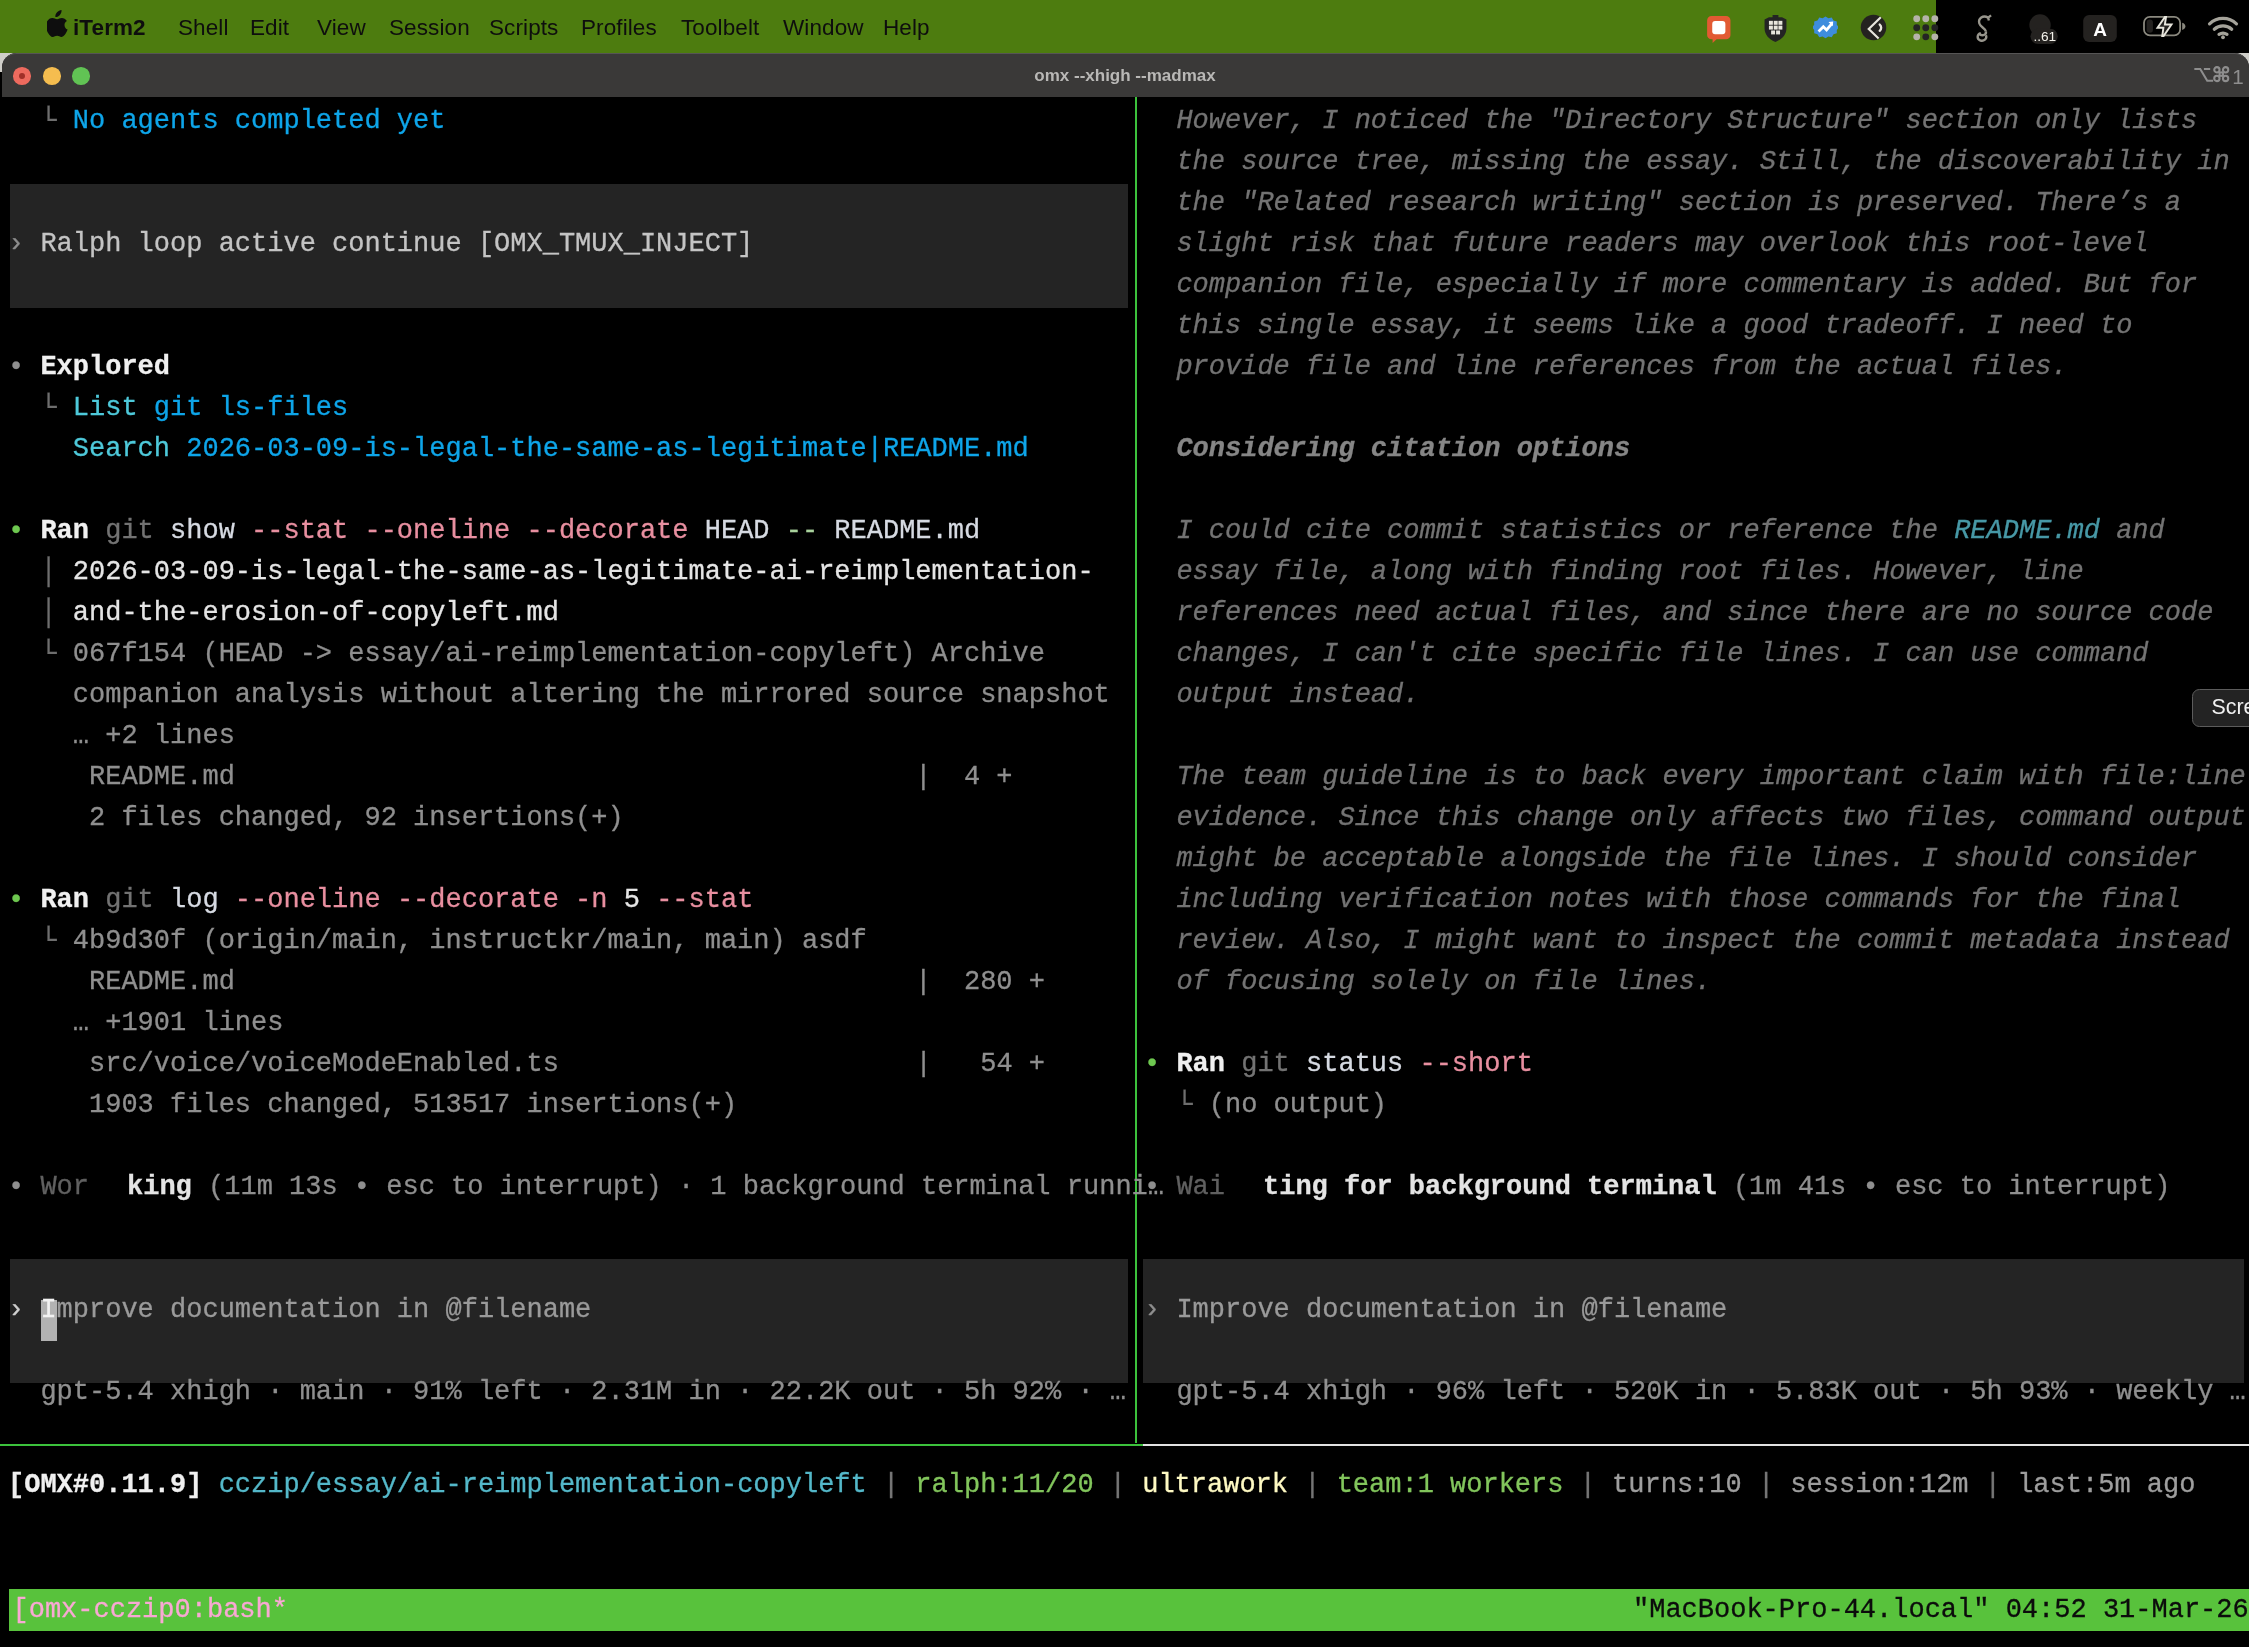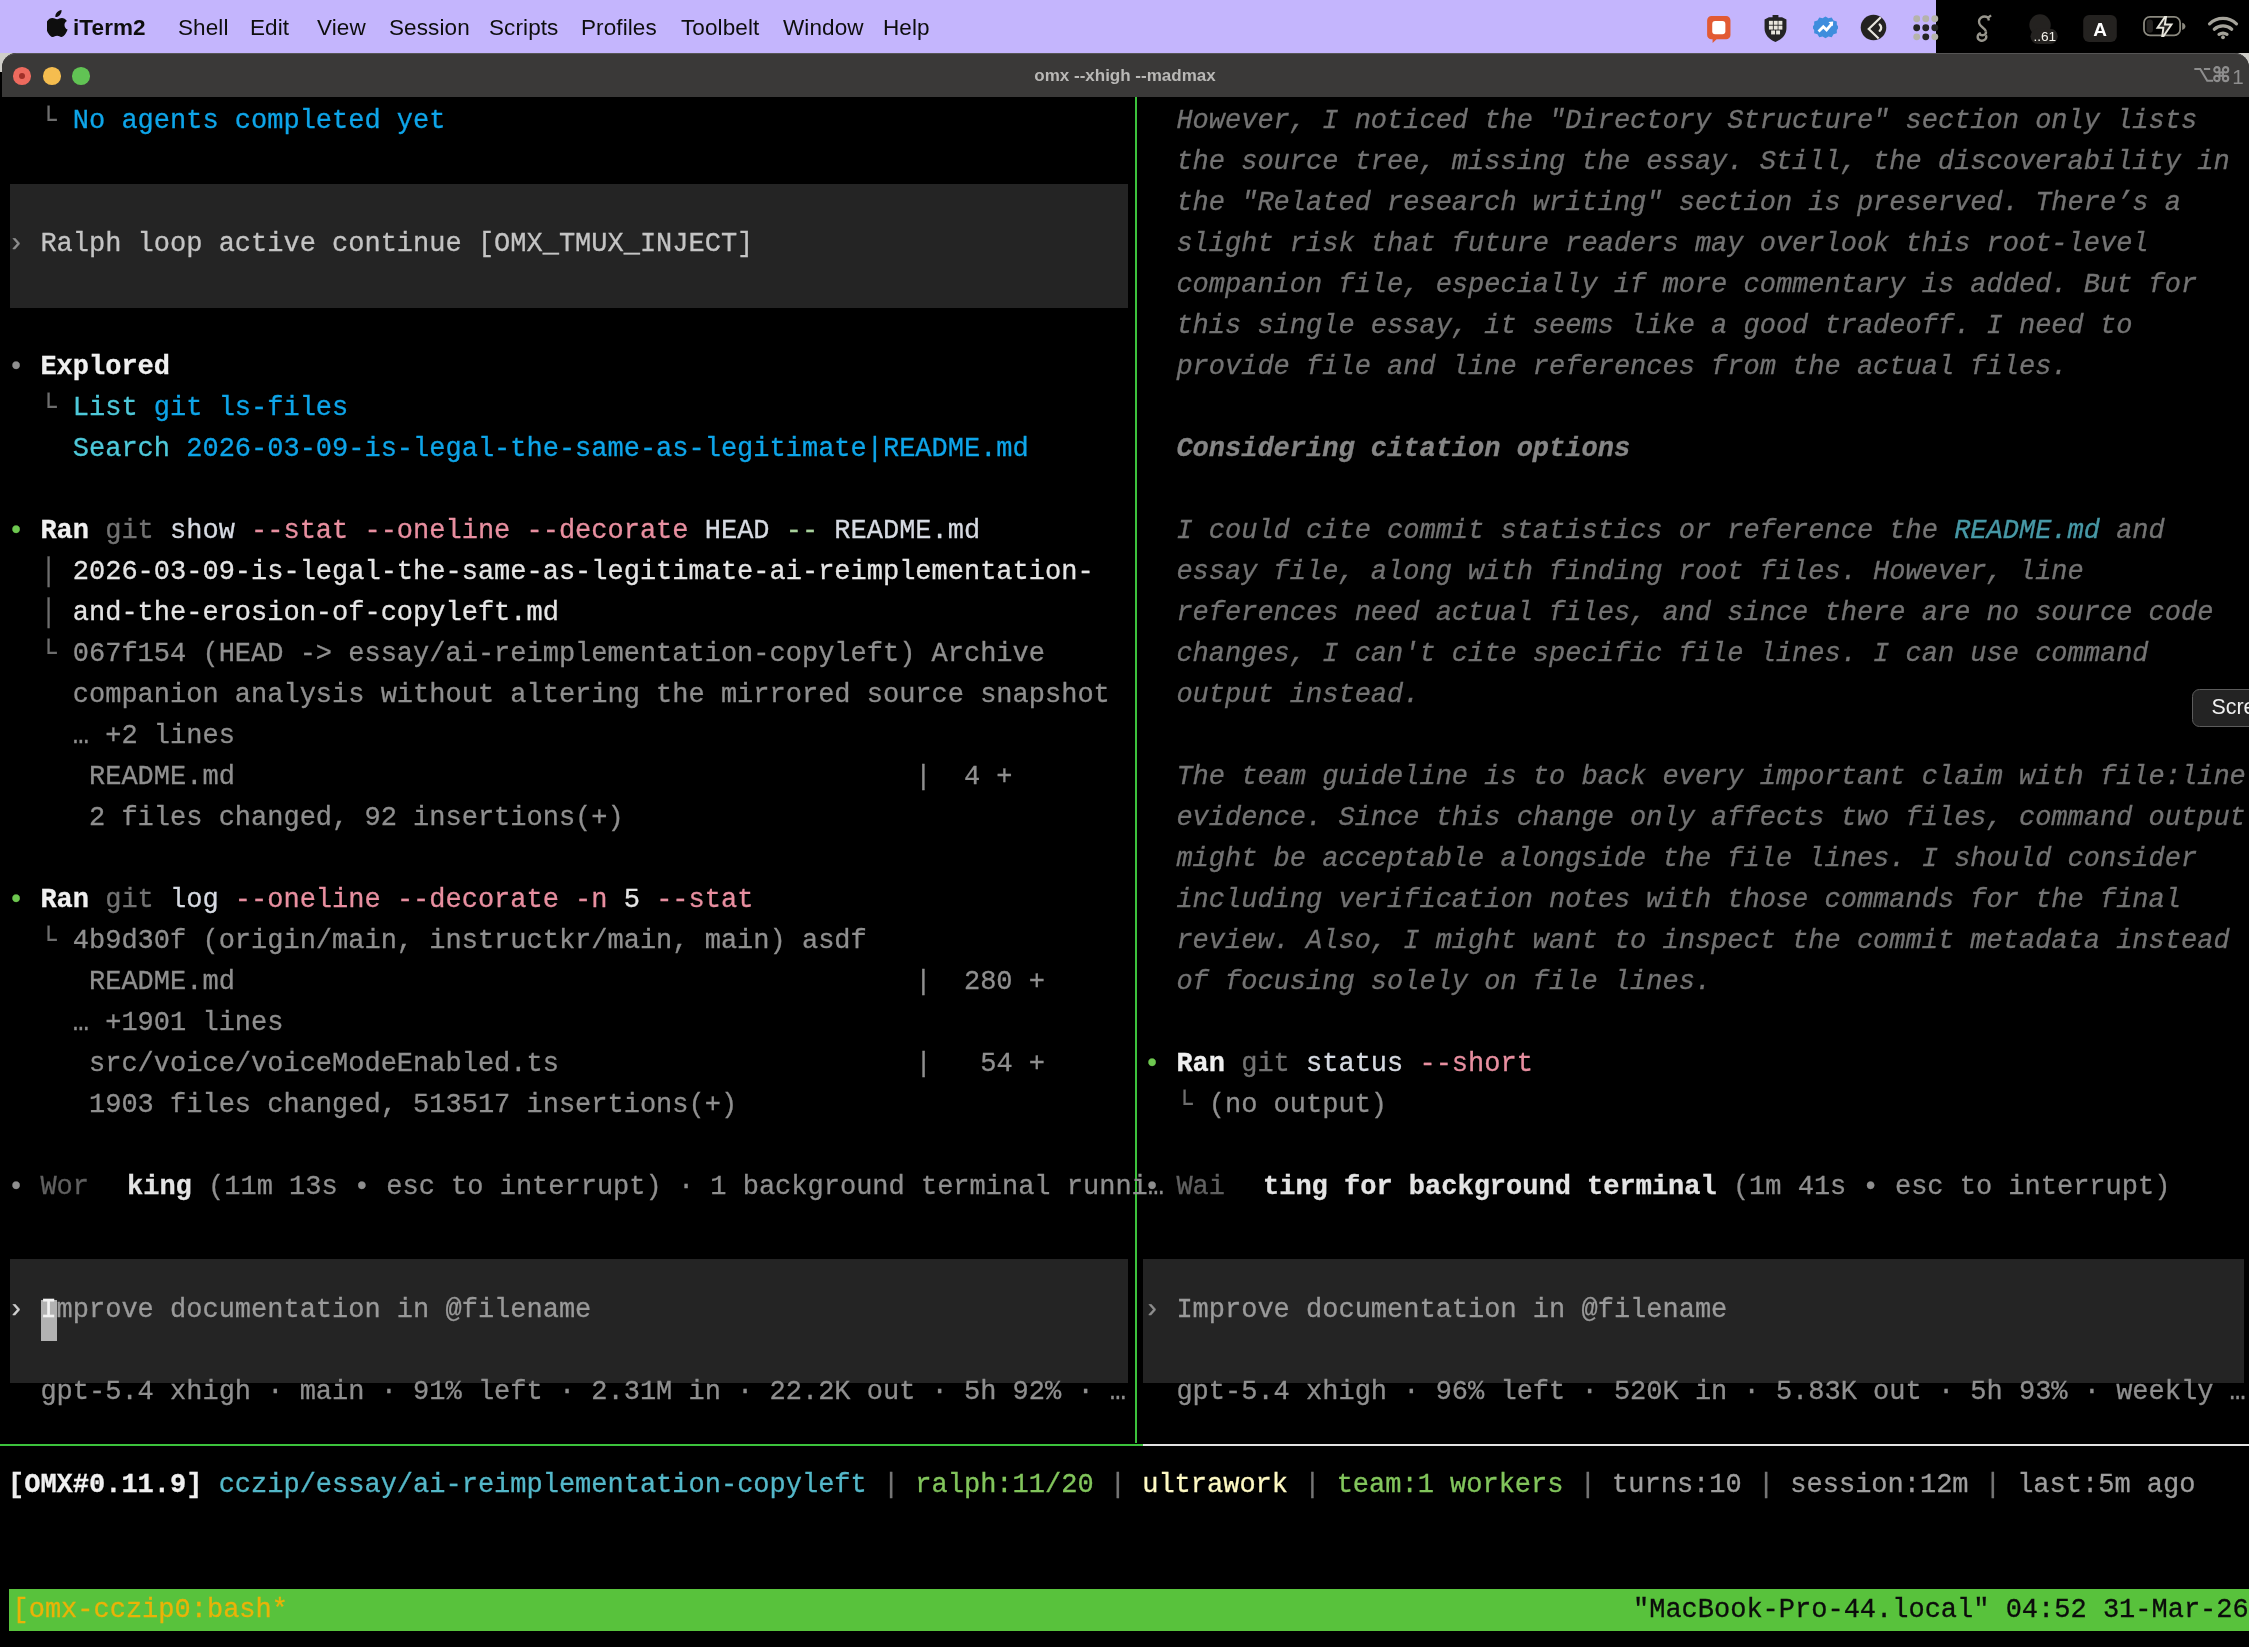--- a/index.html
+++ b/index.html
@@ -1,16 +1,16 @@
 <!DOCTYPE html>
 <html style="font-size:11.8px"><head><meta charset="utf-8"><style>
 * { margin:0; padding:0; box-sizing:border-box; }
 html,body { width:2250px; height:1648px; background:#000; overflow:hidden; }
 body { position:relative; font-family:"Liberation Sans", sans-serif; }
-#menubar { position:absolute; left:0; top:0; width:1936px; height:53px; background:#c4b5fd; }
+#menubar { position:absolute; left:0; top:0; width:1936px; height:53px; background:#4d7c0f; }
 .mi { position:absolute; top:0; height:53px; line-height:56px; font-size:22.5px; color:#0e0e0e; letter-spacing:0.1px; }
 .mb { font-weight:bold; }
 #win { position:absolute; left:1.5px; top:53px; width:2247px; height:1594px; background:#000; border-radius:14.8px 14.8px 10.3px 10.3px; overflow:hidden; }
 #titlebar { position:absolute; left:1.5px; top:53px; width:2247px; height:44px; background:#3a3938; border-top:0.7px solid #565555; border-radius:14.8px 14.8px 0 0; }
 .tl { position:absolute; width:17.7px; height:17.7px; border-radius:50%; }
 #title { position:absolute; left:0; top:53px; width:2250px; text-align:center; font-size:17px; font-weight:bold; color:#b9b8b6; line-height:46px; }
 .pane { position:absolute; font:27px "Liberation Mono", monospace; line-height:41px; color:#d2d2d2; white-space:pre; -webkit-text-stroke:0.3px; }
 .pane i, b { font-style:normal; }
 i { font-style:normal; }
 i.tr { color:#6e6e6e; } i.tx { color:#0ea5e9; } i.dim { color:#8e8e8e; }
@@ -113,21 +113,21 @@
   <i class="tr">└</i> <i class="gy">(no output)</i>
 
 <i class="gb">•</i> <i class="sh1">Wai</i><i class="sh2">ting for background terminal</i> <i class="gy">(1m 41s • esc to interrupt)</i>
 
 
 <i class="dim">›</i> <i class="inp">Improve documentation in @filename</i>
 
   <i class="gy">gpt-5.4 xhigh · 96% left · 520K in · 5.83K out · 5h 93% · weekly …</i></pre>
 <pre class="pane" style="left:8px;top:1465px"><i class="b">[OMX#0.11.9]</i> <i class="pc">cczip/essay/ai-reimplementation-copyleft</i> <i class="pp">|</i> <i class="pgr">ralph:11/20</i> <i class="pp">|</i> <i class="uc">ultrawork</i> <i class="pp">|</i> <i class="pgr">team:1 workers</i> <i class="pp">|</i> <i class="pgy">turns:10</i> <i class="pp">|</i> <i class="pgy">session:12m</i> <i class="pp">|</i> <i class="pgy">last:5m ago</i></pre>
 <div style="position:absolute;left:8.9px;top:1589px;width:2240px;height:42px;background:#58c23c"></div>
-<pre class="pane" style="left:12.5px;top:1589px;line-height:42px;color:#eab308">[omx-cczip0:bash*</pre>
+<pre class="pane" style="left:12.5px;top:1589px;line-height:42px;color:#f9a8d4">[omx-cczip0:bash*</pre>
 <pre class="pane" style="left:1633px;top:1589px;line-height:42px;color:#0c0c0c">"MacBook-Pro-44.local" 04:52 31-Mar-26</pre>
 <div style="position:absolute;left:2192px;top:689px;width:74px;height:38px;background:#232323;border:1.5px solid #5c5c5c;border-radius:7.4px;color:#f0f0f0;font-size:21.4px;line-height:34px;padding-left:18.5px">Scre</div>
 <div id="menubar">
   <svg style="position:absolute;left:47px;top:10.3px" width="21.4" height="32" viewBox="0 0 26 40">
     <path fill="#0e0e0e" d="M17.8 0c.3 2.3-.7 4.5-2 6.1-1.4 1.6-3.6 2.9-5.7 2.7-.3-2.2.8-4.5 2.1-5.9C13.6 1.2 15.8.2 17.8 0z"></path>
     <path fill="#0e0e0e" d="M24.5 13.7c-1.6-2.3-4-3.6-6.2-3.6-2.8 0-4 1.4-6 1.4-2 0-3.6-1.4-6-1.4-2.4 0-4.9 1.5-6.5 4.1-2.1 3.5-1.7 10.1 1.6 15.2 1.4 2.1 3.1 4.4 5.4 4.3 2.2-.1 2.9-1.4 5.5-1.4 2.5 0 3.3 1.4 5.5 1.3 2.3 0 3.8-2.1 5.2-4.2 1-1.5 1.8-3.1 2.4-4.9-4.6-1.8-5.4-8.6-.9-10.8z"></path>
   </svg>
   <span class="mi mb" style="left:73px">iTerm2</span>
     <span class="mi" style="left:178px">Shell</span>
     <span class="mi" style="left:250px">Edit</span>

